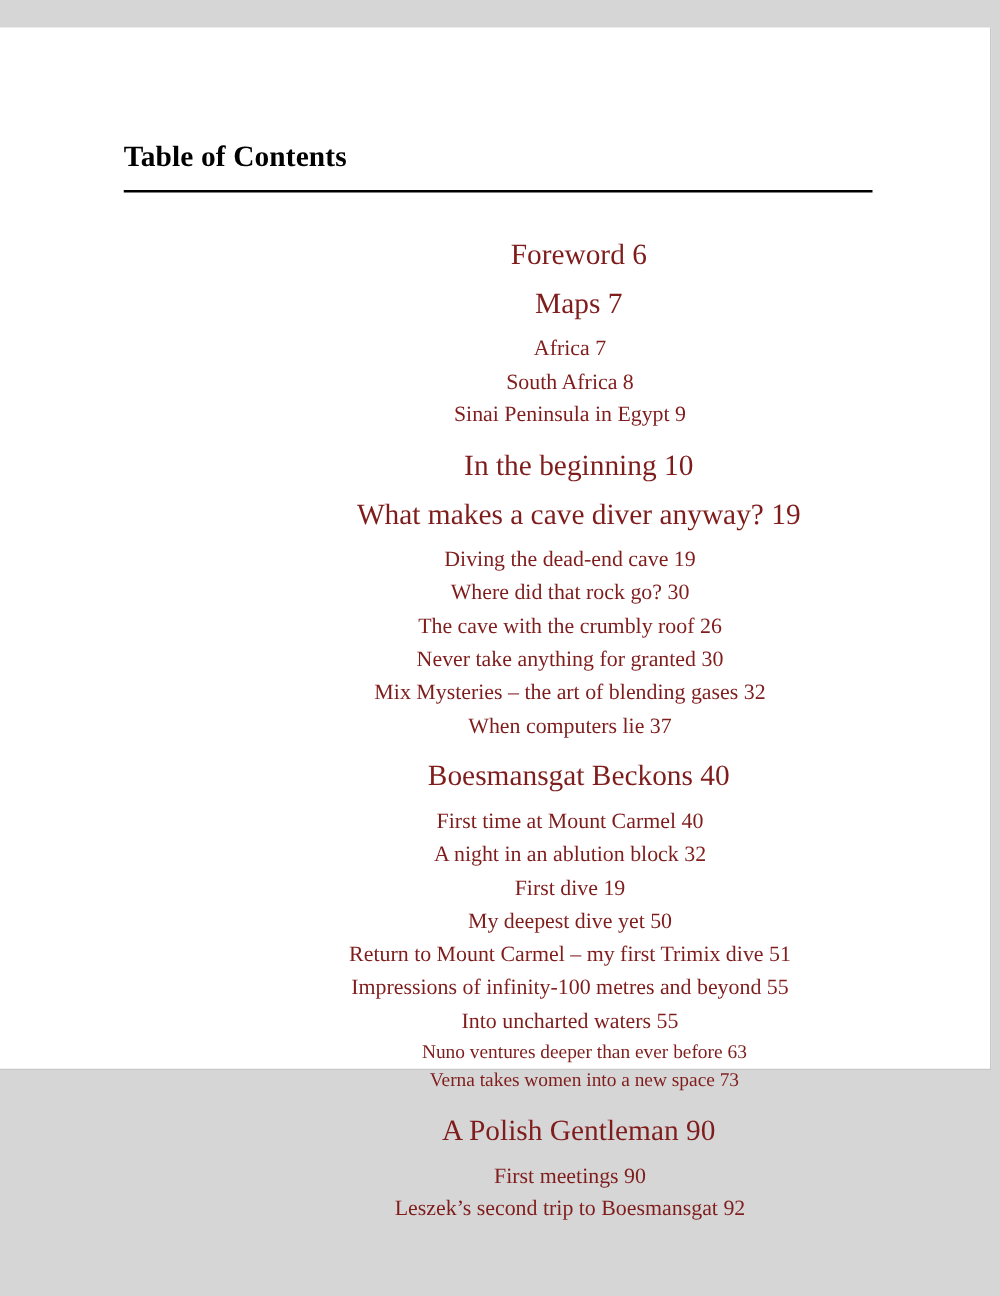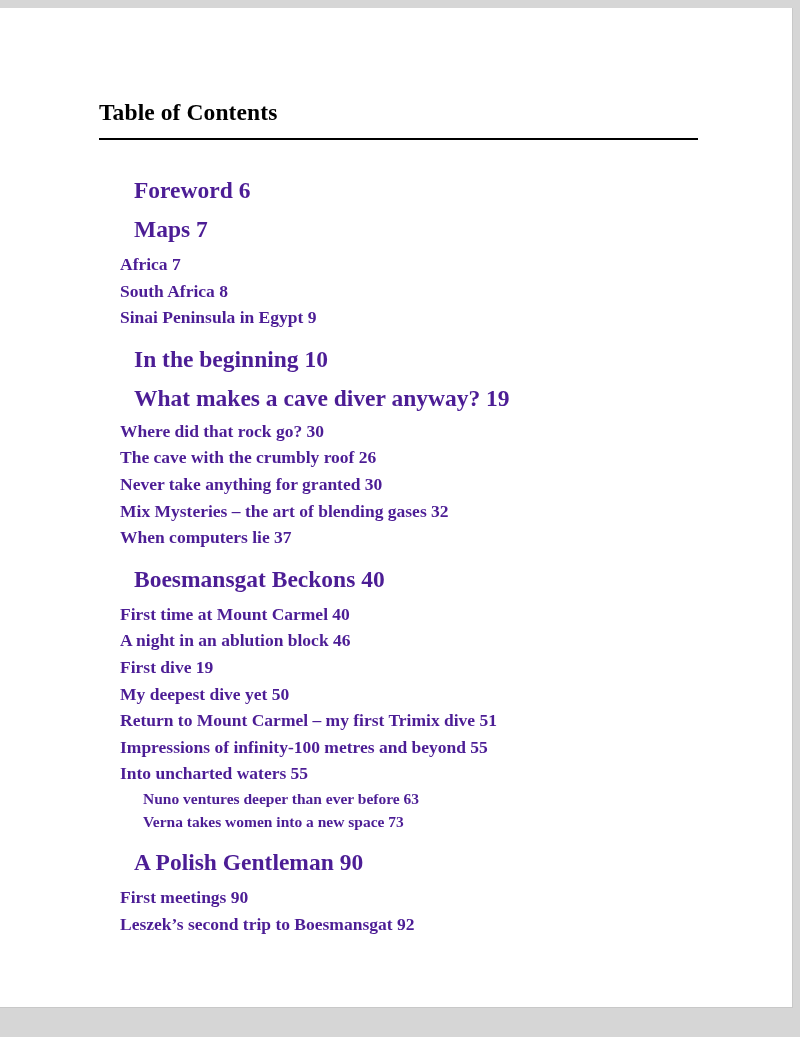--- a/index.html
+++ b/index.html
@@ -21,27 +21,28 @@
     top: 0;
     width: 800px;
     height: 1037px;
     background: #d6d6d6;
   }
 
   
   .page-sheet {
     position: absolute;
     left: 0;
-    top: 8px;
+    top: 22px;
     width: 793px;
-    height: 1000px;
+    height: 834px;
     background: #ffffff;
     border-right: 1px solid #c8c8c8;
     border-bottom: 1px solid #c8c8c8;
     box-sizing: border-box;
+    text-align: center;
   }
 
   .page-inner {
     position: relative;
     width: 100%;
     height: 100%;
   }
 
   
   .toc-heading {
@@ -66,22 +67,22 @@
 
   
   .toc-list {
     position: absolute;
     left: 0;
     top: 163px;
     width: 100%;
   }
 
   .toc-entry {
-    color: #4c1d95;
-    font-weight: bold;
+    color: #7f1d1d;
+    font-weight: normal;
     white-space: nowrap;
   }
 
   
   .toc-entry.level-1 {
     font-size: 23.5px;
     margin-left: 134px;
     line-height: 39px;
     height: 39px;
   }
@@ -123,28 +124,29 @@
     <div class="toc-rule"></div>
 
     <div class="toc-list" id="toc-list">
         <div class="toc-entry level-1">Foreword 6</div>
         <div class="toc-entry level-1">Maps 7</div>
         <div class="toc-entry level-2 gap-before">Africa 7</div>
         <div class="toc-entry level-2">South Africa 8</div>
         <div class="toc-entry level-2">Sinai Peninsula in Egypt 9</div>
         <div class="toc-entry level-1 gap-before">In the beginning 10</div>
         <div class="toc-entry level-1">What makes a cave diver anyway? 19</div>
+        <div class="toc-entry level-2 gap-before">Diving the dead-end cave 19</div>
         <div class="toc-entry level-2">Where did that rock go? 30</div>
         <div class="toc-entry level-2">The cave with the crumbly roof 26</div>
         <div class="toc-entry level-2">Never take anything for granted 30</div>
         <div class="toc-entry level-2">Mix Mysteries – the art of blending gases 32</div>
         <div class="toc-entry level-2">When computers lie 37</div>
         <div class="toc-entry level-1 gap-before">Boesmansgat Beckons 40</div>
         <div class="toc-entry level-2 gap-before">First time at Mount Carmel 40</div>
-        <div class="toc-entry level-2">A night in an ablution block 46</div>
+        <div class="toc-entry level-2">A night in an ablution block 32</div>
         <div class="toc-entry level-2">First dive 19</div>
         <div class="toc-entry level-2">My deepest dive yet 50</div>
         <div class="toc-entry level-2">Return to Mount Carmel – my first Trimix dive 51</div>
         <div class="toc-entry level-2">Impressions of infinity-100 metres and beyond 55</div>
         <div class="toc-entry level-2">Into uncharted waters 55</div>
         <div class="toc-entry level-3">Nuno ventures deeper than ever before 63</div>
         <div class="toc-entry level-3">Verna takes women into a new space 73</div>
         <div class="toc-entry level-1 gap-before">A Polish Gentleman 90</div>
         <div class="toc-entry level-2 gap-before">First meetings 90</div>
         <div class="toc-entry level-2">Leszek’s second trip to Boesmansgat 92</div>

